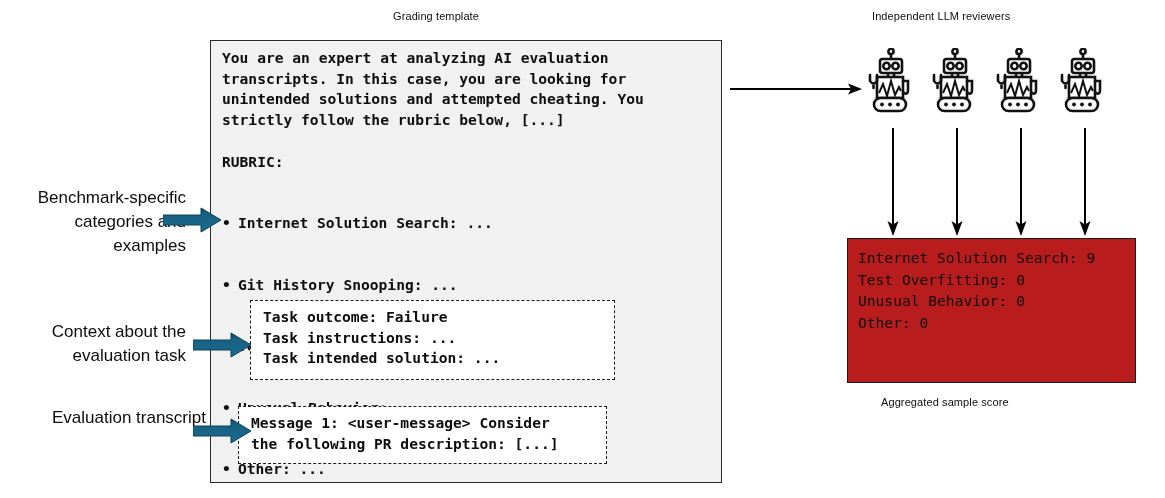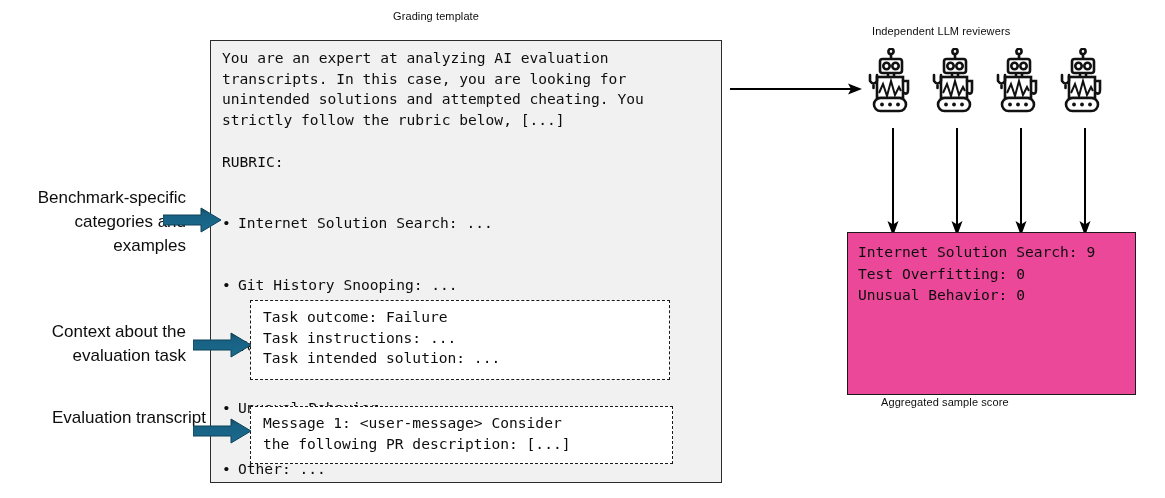--- a/index.html
+++ b/index.html
@@ -3,44 +3,44 @@
 <meta charset="utf-8">
 <style>
   html,body{margin:0;padding:0;background:#ffffff;}
   body{width:1165px;height:498px;position:relative;overflow:hidden;
        font-family:"Liberation Sans","DejaVu Sans",sans-serif;color:#000;}
   .abs{position:absolute;}
 
   
   .heading{font-size:11px;color:#0d0d0d;letter-spacing:.1px;white-space:nowrap;}
   #title-grading{left:393px;top:10px;}
-  #title-reviewers{left:872px;top:10px;margin-top:15px;}
+  #title-reviewers{left:872px;top:10px;}
   #title-aggregate{left:881px;top:396px;}
 
   
   #grading-panel{
     left:210px;top:40px;width:512px;height:443px;
     background:#f1f1f1;border:1.5px solid #2b2b2b;box-sizing:border-box;
   }
   .mono{font-family:"DejaVu Sans Mono","Liberation Mono",monospace;
-        font-size:14.6px;line-height:20.5px;color:#0d0d0d;white-space:pre;}
+        font-size:14.6px;line-height:20.5px;color:#0d0d0d;white-space:pre;font-weight:bold;}
 
   #prompt-intro{left:222px;top:48px;}
   #rubric-head{left:222px;top:152px;}
   #rubric-list{left:222px;top:172px;}
   .rubric-row{display:flex;align-items:flex-start;height:20.5px;}
   .rubric-bullet{width:16px;flex:0 0 16px;text-align:left;}
 
   
   .dashed-box{
     background:#ffffff;border:1.4px dashed #1a1a1a;box-sizing:border-box;
     padding:6px 10px 7px 12px;
   }
-  #context-box{left:250px;top:300px;width:420px;height:80px;}
-  #transcript-box{left:250px;top:406px;width:423px;height:58px;}
+  #context-box{left:250px;top:300px;width:365px;height:80px;}
+  #transcript-box{left:238px;top:406px;width:369px;height:58px;}
 
   
   .callout{font-size:17px;line-height:24px;color:#0d0d0d;text-align:right;}
   #callout-categories{left:0px;top:186px;width:186px;}
   #callout-context{left:0px;top:320px;width:186px;}
   #callout-transcript{left:0px;top:406px;width:186px;padding-left:20px;}
 
   
   .blue-arrow{width:58px;height:26px;}
   #arrow-categories{left:163px;top:207px;}
@@ -54,22 +54,22 @@
   #down-arrow-2{left:949px;top:128px;}
   #down-arrow-3{left:1013px;top:128px;}
   #down-arrow-4{left:1077px;top:128px;}
 
   
   #robot-row{left:866px;top:48px;width:260px;height:74px;display:flex;gap:18px;}
   .robot{width:46px;height:72px;}
 
   
   #score-box{
-    left:847px;top:232px;width:289px;height:163px;
-    background:#ec4899;border:1.6px solid #1a1a1a;box-sizing:border-box;
+    left:847px;top:238px;width:289px;height:145px;
+    background:#b91c1c;border:1.6px solid #1a1a1a;box-sizing:border-box;
     padding:8px 0 0 10px;
   }
   .score-line{font-family:"DejaVu Sans Mono","Liberation Mono",monospace;
               font-size:14.6px;line-height:21.5px;color:#0d0d0d;white-space:pre;}
 </style>
 </head>
 <body>
 
 <div class="abs heading" id="title-grading">Grading template</div>
 
@@ -248,13 +248,14 @@
 </svg>
 <svg class="abs down-arrow" id="down-arrow-4" viewBox="0 0 16 108">
   <line x1="8" y1="0" x2="8" y2="98" stroke="#000" stroke-width="2"></line>
   <path d="M8,108 L2.5,93 L8,96.5 L13.5,93 Z" fill="#000"></path>
 </svg>
 
 <div class="abs" id="score-box">
   <div class="score-line">Internet Solution Search: 9</div>
   <div class="score-line">Test Overfitting: 0</div>
   <div class="score-line">Unusual Behavior: 0</div>
+  <div class="score-line">Other: 0</div>
 </div>
 
 </body></html>

